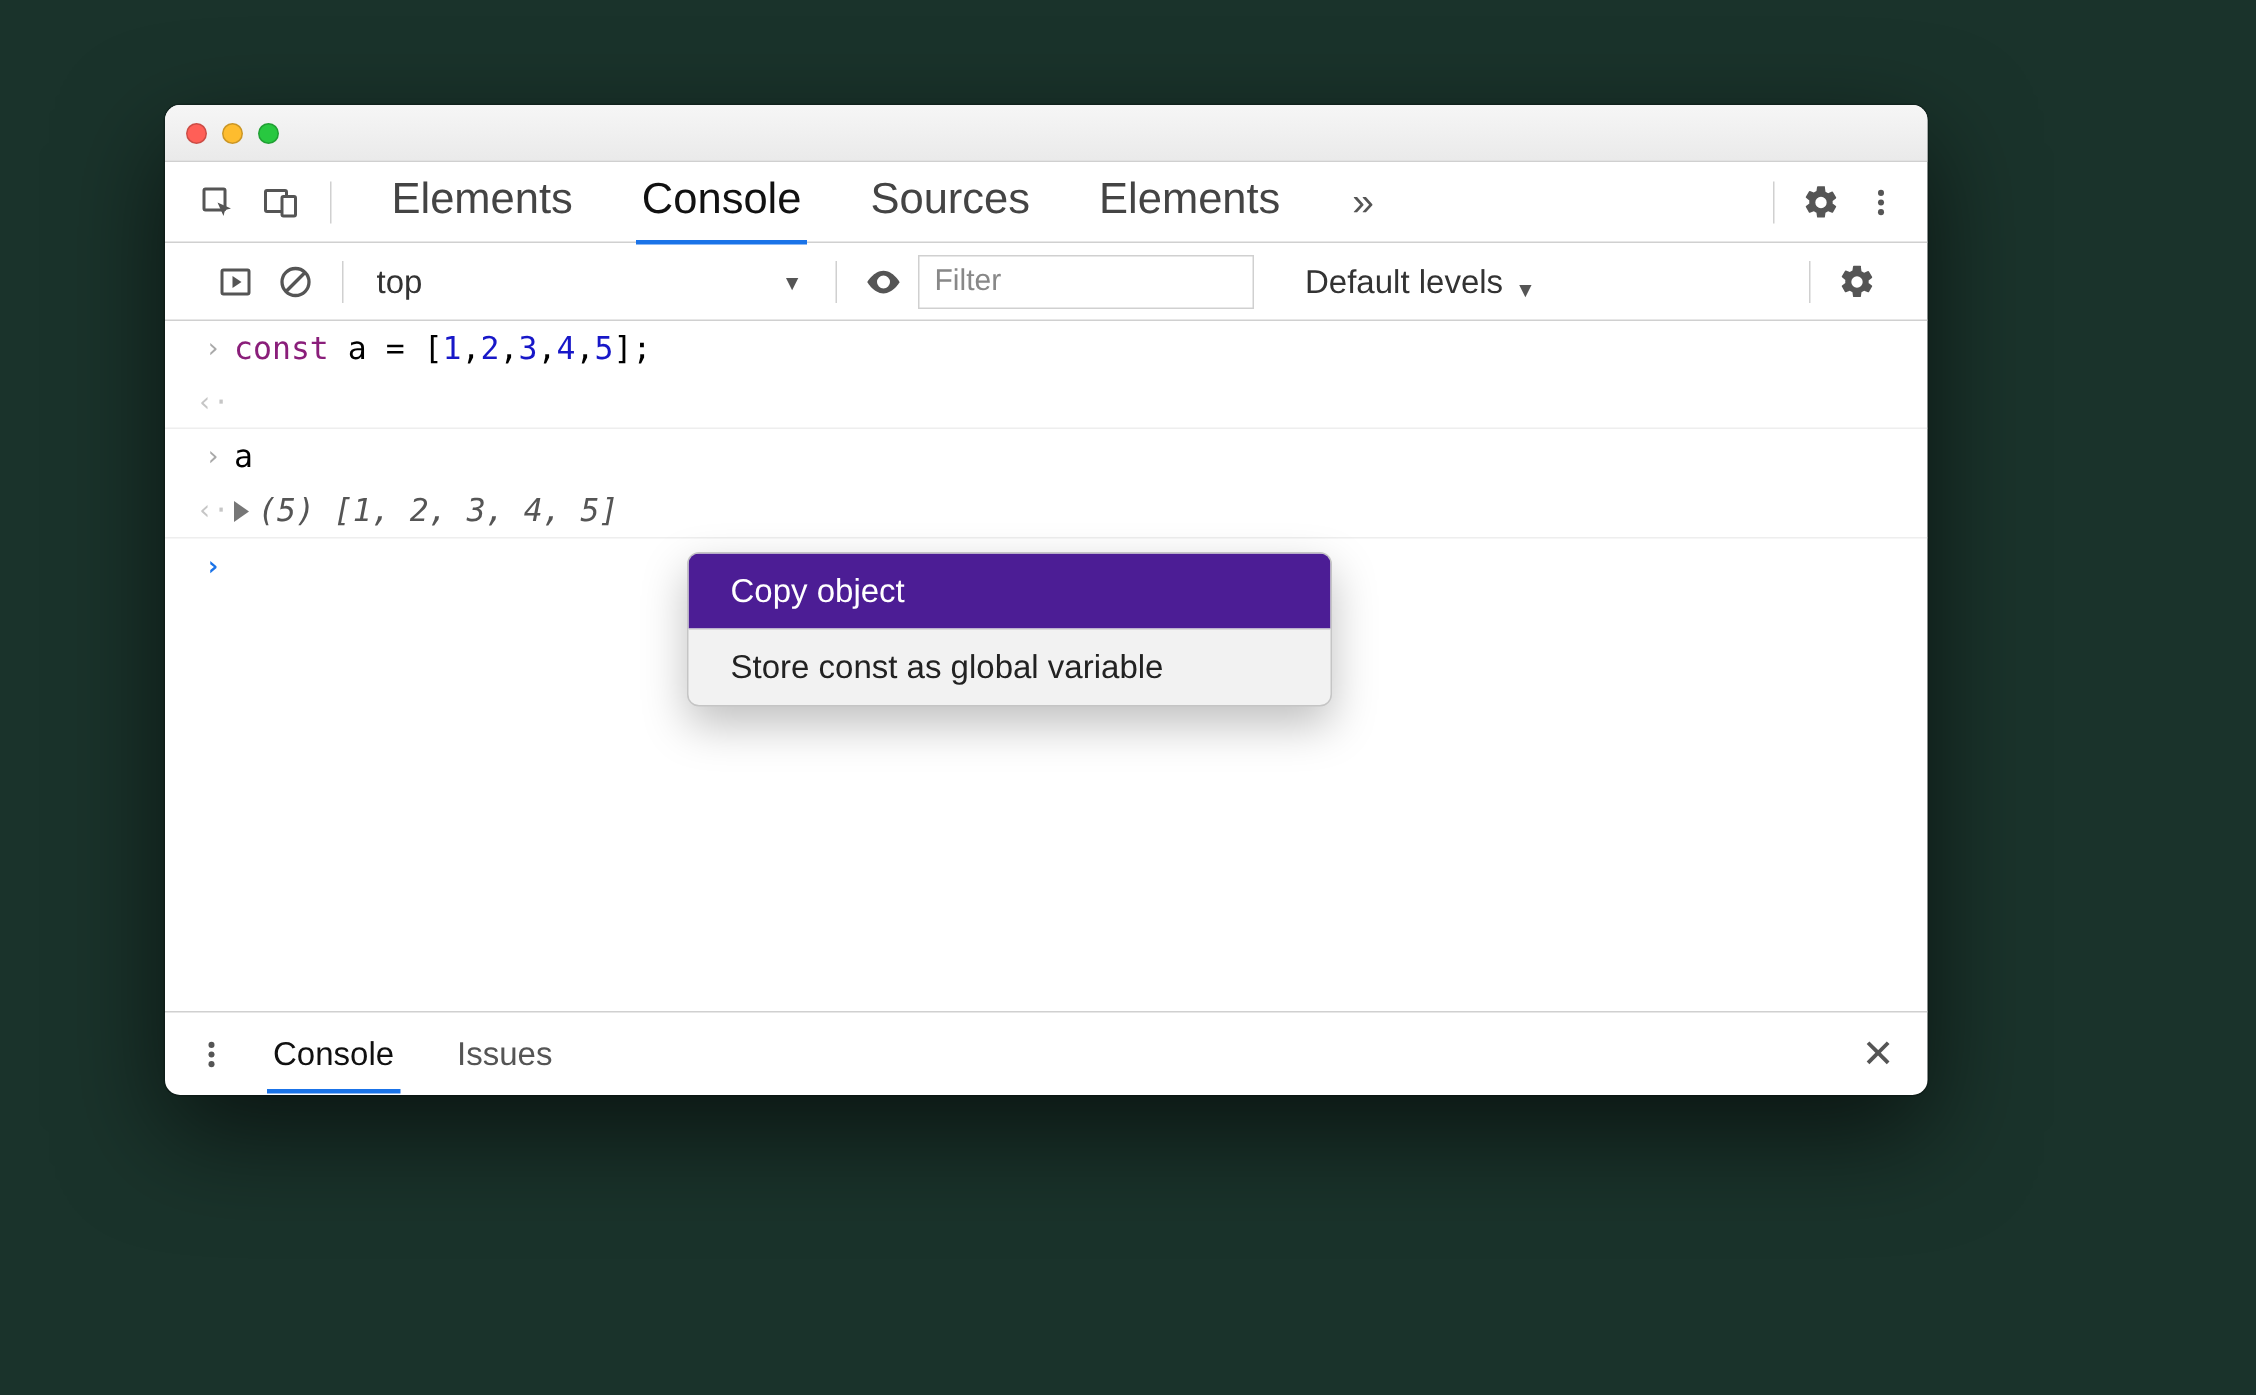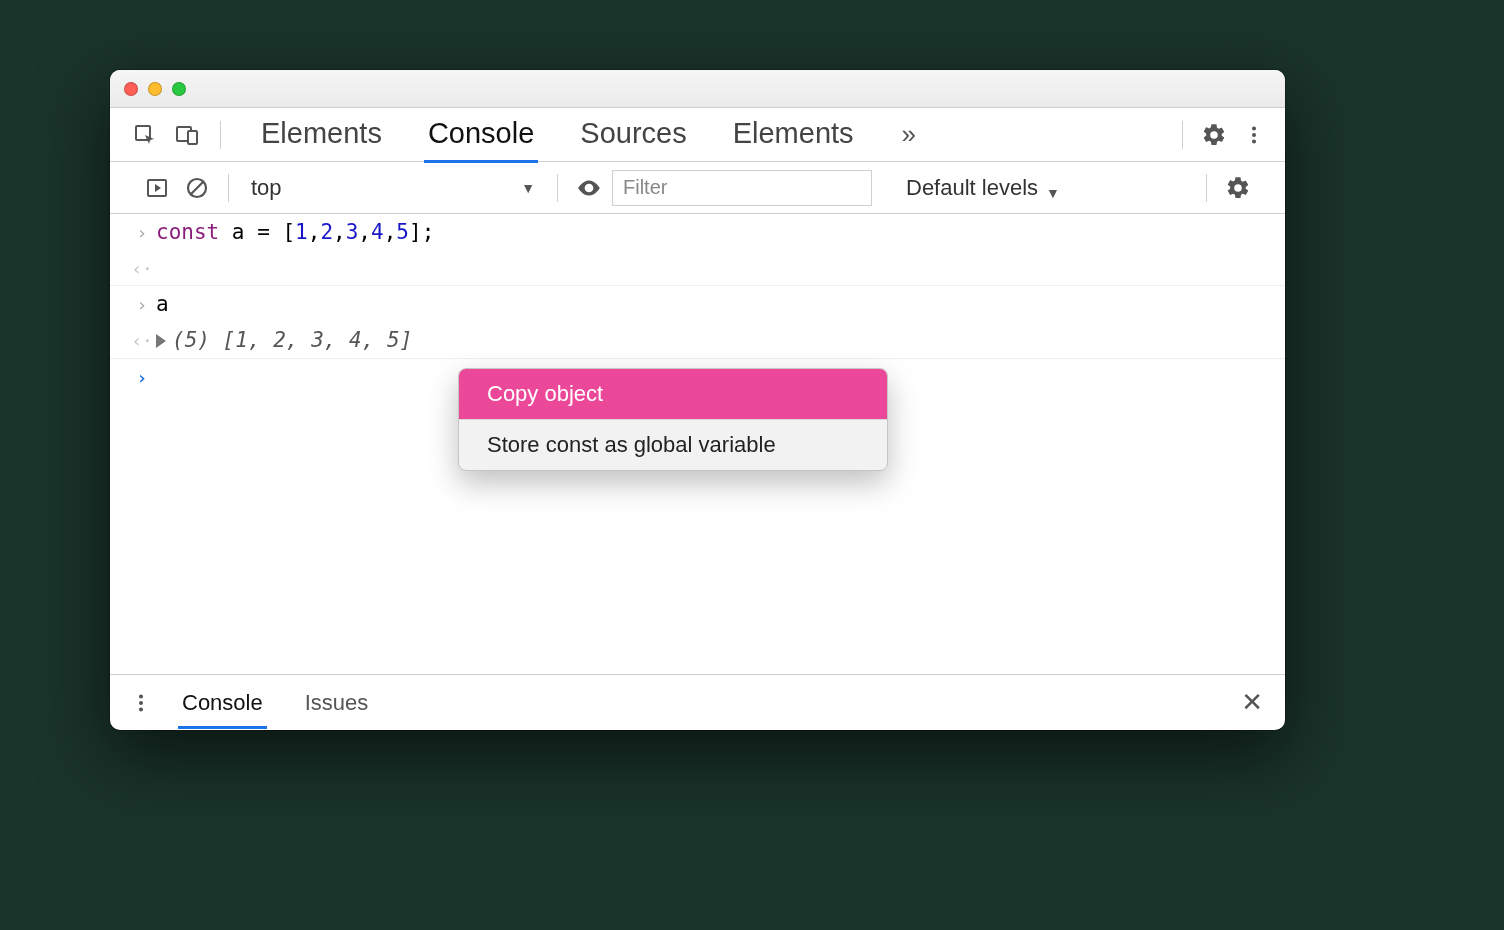--- a/index.html
+++ b/index.html
@@ -79,21 +79,21 @@
       padding: 0 30px;
       gap: 6px;
     }
     .context-select {
       display: flex; align-items: center; justify-content: space-between;
       border: none; background: transparent;
       font-size: 22px; color: #333; width: 300px; padding: 4px 8px;
       cursor: pointer;
     }
     .filter-input {
-      border: 1px solid #d0d0d0; height: 36px; width: 260px;
+      border: 1px solid #d0d0d0; height: 36px; width: 224px;
       font-size: 20px; padding: 0 10px; color: #333; background: #fff;
     }
     .filter-input::placeholder { color: #888; }
     .level-select {
       font-size: 22px; color: #333; display: flex; align-items: flex-end; gap: 8px;
       cursor: pointer; margin-left: 28px;
     }
     .console-body {
       flex: 1;
       font-family: Menlo, Consolas, monospace;
@@ -128,21 +128,21 @@
       overflow: hidden;
       font-family: -apple-system, BlinkMacSystemFont, sans-serif;
     }
     .ctx-item {
       padding: 12px 28px;
       font-size: 22px;
       color: #222;
       cursor: pointer;
     }
     .ctx-item.hover {
-      background: #ec4899;
+      background: #4c1d95;
       color: #fff;
     }
     .ctx-sep { height: 1px; background: #d9d9d9; }
     .drawer {
       height: 56px;
       border-top: 1px solid #d0d0d0;
       display: flex;
       align-items: center;
       padding: 0 14px;
       gap: 8px;

